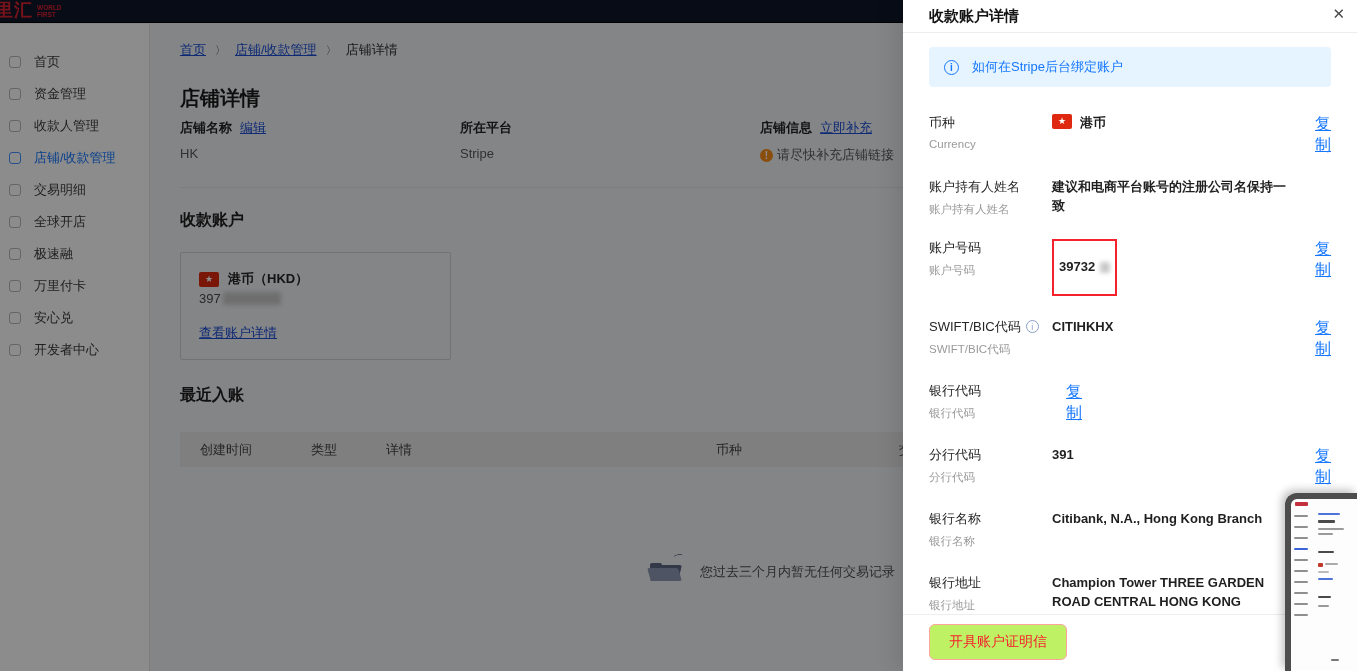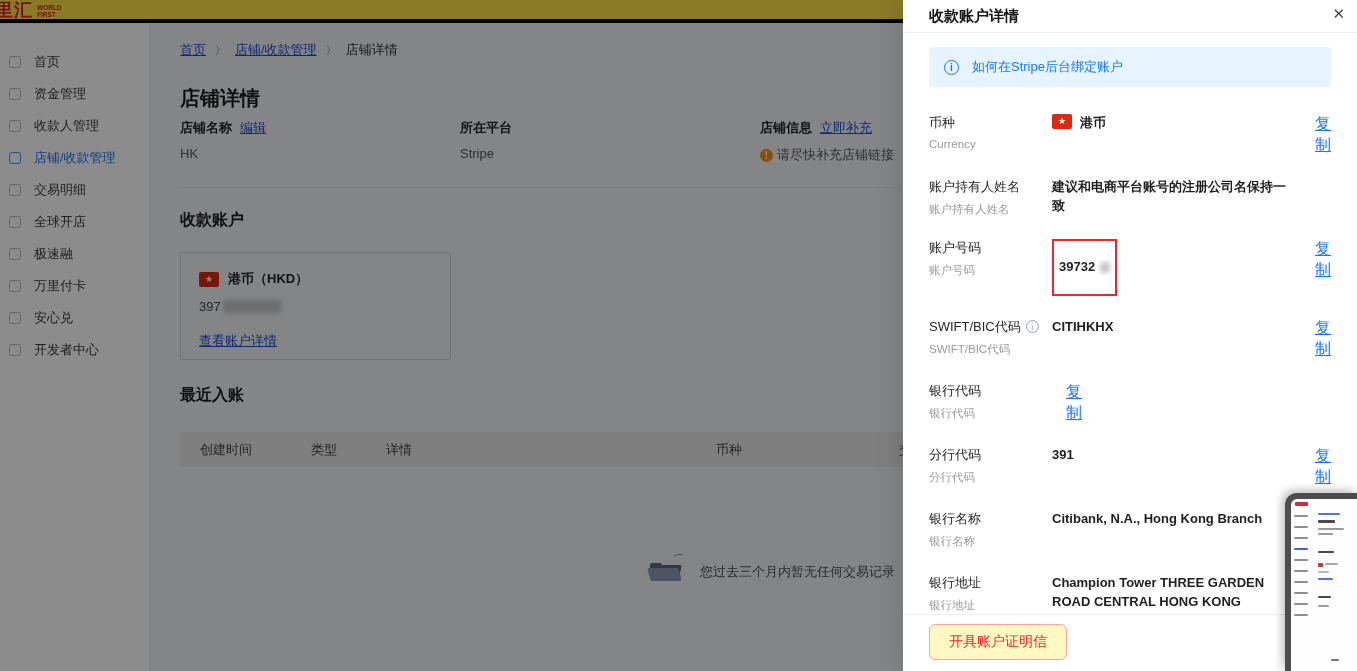--- a/index.html
+++ b/index.html
@@ -2,22 +2,22 @@
 <html><head>
 <meta charset="utf-8">
 <style>
   * { margin:0; padding:0; box-sizing:border-box; }
   html,body { width:1357px; height:671px; overflow:hidden;
     font-family:"Liberation Sans","DejaVu Sans",sans-serif; background:#fff; }
   body { position:relative; }
 
   
   .main { position:absolute; inset:0; background:#f0f2f5; }
-  .topbar { position:absolute; top:0; left:0; right:0; height:23px; background:#fde047;
-    border-bottom:4px solid #000000; z-index:1; }
+  .topbar { position:absolute; top:0; left:0; right:0; height:23px; background:#0f172a;
+    border-bottom:1px solid #000000; z-index:1; }
   .logo { position:absolute; left:-5px; top:1px; display:flex; align-items:flex-start; gap:4px; }
   .logo-cn { color:#d8212f; font-size:18px; font-weight:bold; letter-spacing:1px; line-height:19px;}
   .logo-en { color:#d8212f; font-size:6.5px; font-weight:bold; line-height:7px; margin-top:3px; white-space:pre-line; }
 
   .sidebar { position:absolute; top:24px; left:0; bottom:0; width:150px; background:#fff;
     border-right:1px solid #e4e4e4; padding-top:22px; }
   .side-item { height:32px; display:flex; align-items:center; padding-left:34px;
     font-size:13px; color:#3b3b3b; position:relative; cursor:pointer; }
   .side-item .mini-icon { position:absolute; left:9px; width:12px; height:12px;
     border:1.4px solid #a9a9a9; border-radius:3px; opacity:.8; }
@@ -42,21 +42,21 @@
 
   .divider1 { position:absolute; top:163px; left:29px; right:0; height:1px; background:#e3e3e3; }
 
   .section-title { font-size:16px; font-weight:bold; color:#1f1f1f; position:absolute; left:29px; }
   .acct-title { top:186px; }
   .acct-card { position:absolute; top:228px; left:29px; width:271px; height:108px;
     border:1px solid #cfcfcf; border-radius:2px; padding:17px 18px; }
   .flag { width:20px; height:15px; background:#de2910; border-radius:2px; color:#fff;
     font-size:9px; display:inline-flex; align-items:center; justify-content:center; flex:0 0 auto; }
   .card-cur { display:flex; align-items:center; gap:9px; font-size:13px; font-weight:bold; color:#262626; }
-  .card-num { margin-top:11px; font-size:13px; color:#4a4a4a; display:flex; align-items:center; }
+  .card-num { margin-top:3px; font-size:13px; color:#4a4a4a; display:flex; align-items:center; }
   .blur-mask { display:inline-block; width:58px; height:13px; background:#c9c9c9;
     filter:blur(2px); margin-left:2px; border-radius:2px; }
   .card-link { margin-top:17px; }
 
   .recent-title { top:361px; }
   .thead { position:absolute; top:408px; left:29px; right:0; height:35px; background:#e7e7e7;
     display:flex; align-items:center; font-size:13px; color:#454545; overflow:hidden; }
   .th:nth-child(1){ width:131px; padding-left:20px; }
   .th:nth-child(2){ width:75px; }
   .th:nth-child(3){ width:330px; }
@@ -104,21 +104,21 @@
     padding-right:6px; display:flex; align-items:flex-start; gap:8px; flex-wrap:wrap; }
   .vcol.plain { display:block; }
   .copy-link { width:30px; flex:0 0 30px; text-align:right; font-size:16px; color:#1677ff;
     text-decoration:underline; cursor:pointer; }
   .redbox { display:inline-flex; align-items:center; border:2px solid #f5222d;
     padding:17px 5px; gap:3px; }
   .redbox .blur-mask { width:10px; height:11px; }
 
   .drawer-footer { position:absolute; bottom:0; left:0; right:0; background:#fff;
     border-top:1px solid #ededed; padding:9px 26px 11px; }
-  .cert-btn { border:1px solid #ffa39e; color:#f5222d; background:#fef9c3; border-radius:6px;
+  .cert-btn { border:1px solid #ffa39e; color:#f5222d; background:#bef264; border-radius:6px;
     padding:8px 19px; font-size:14px; cursor:pointer; font-family:inherit; }
 
   
   .thumb { position:absolute; right:0; bottom:0; width:72px; height:178px; z-index:10;
     background:#fdfdfd; border-left:6px solid #4d4d4d; border-top:6px solid #4d4d4d;
     border-top-left-radius:12px; box-shadow:-3px -3px 8px rgba(0,0,0,.25); overflow:hidden; }
   .m-bar { position:absolute; border-radius:1px; }
 </style>
 </head>
 <body>

